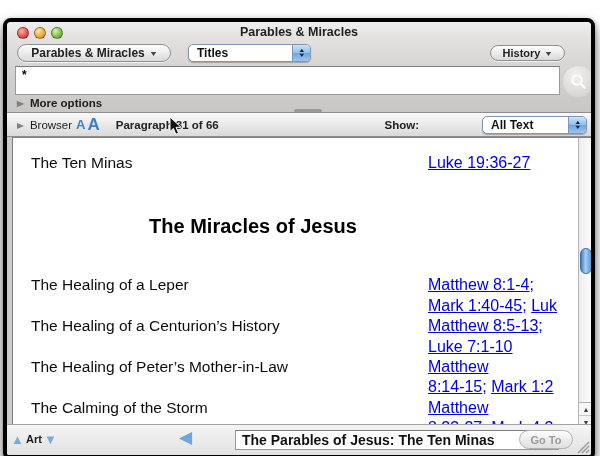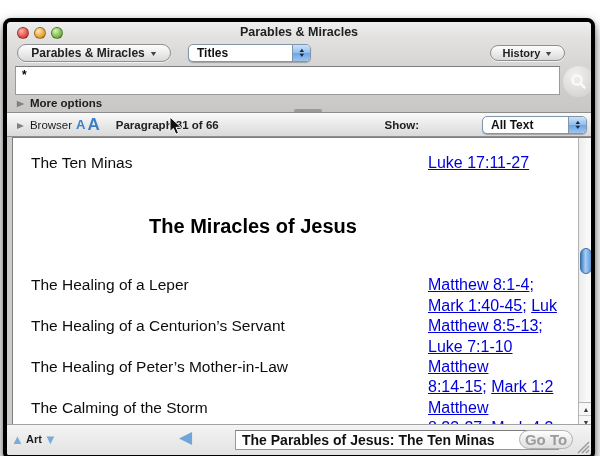--- a/index.html
+++ b/index.html
@@ -82,21 +82,21 @@
     background:linear-gradient(#f4f4f4,#e2e2e2);}
   .tri{position:absolute;color:#7cabda;font-size:13px;line-height:13px;cursor:default;}
   .art-up{left:4px;top:8px;}
   .art-label{position:absolute;left:19px;top:8px;font-size:11px;font-weight:bold;color:#1c1c1c;}
   .art-down{left:37px;top:8px;}
   .back-tri{left:172px;top:6px;font-size:17px;color:#6fa5d8;}
   .loc-field{position:absolute;left:228px;top:5px;width:324px;height:20px;background:#fff;
     border:1px solid #989898;border-top-color:#7c7c7c;font-size:14px;font-weight:bold;color:#111;
     padding:0 0 0 6px;font-family:"Liberation Sans",sans-serif;}
   .goto-btn{position:absolute;left:512px;top:5px;width:54px;height:19px;border:1px solid #b2b2b2;border-radius:10px;
-    background:linear-gradient(#fefefe,#ececec 50%,#dfdfdf);font-size:15px;font-weight:bold;color:#9b9b9b;
+    background:linear-gradient(#fefefe,#ececec 50%,#dfdfdf);font-size:11px;font-weight:bold;color:#9b9b9b;
     display:flex;align-items:center;justify-content:center;}
   .grip{position:absolute;right:1px;bottom:1px;width:15px;height:15px;}
   
   .cursor{position:absolute;left:169px;top:116px;z-index:50;}
 </style>
 </head>
 <body>
 
 <div class="window">
 
@@ -157,29 +157,29 @@
           <span>▼</span>
       </span>
     </div>
   </div>
 
   <div class="scrollpane">
     <div class="content">
       <div class="c-inner">
           <div class="c-row single">
             <div class="row-title">The Ten Minas</div>
-            <div class="row-refs"><span class="ref-link">Luke 17:11-27</span></div>
+            <div class="row-refs"><span class="ref-link">Luke 19:36-27</span></div>
           </div>
           <div class="c-heading">The Miracles of Jesus</div>
           <div class="c-row">
             <div class="row-title">The Healing of a Leper</div>
             <div class="row-refs"><span class="ref-link">Matthew 8:1-4</span><span class="ref-sep">;</span><br><span class="ref-link">Mark 1:40-45</span><span class="ref-sep">; </span><span class="ref-link">Luk</span></div>
           </div>
           <div class="c-row">
-            <div class="row-title">The Healing of a Centurion’s Servant</div>
+            <div class="row-title">The Healing of a Centurion’s History</div>
             <div class="row-refs"><span class="ref-link">Matthew 8:5-13</span><span class="ref-sep">;</span><br><span class="ref-link">Luke 7:1-10</span></div>
           </div>
           <div class="c-row">
             <div class="row-title">The Healing of Peter’s Mother-in-Law</div>
             <div class="row-refs"><span class="ref-link">Matthew</span><br><span class="ref-link">8:14-15</span><span class="ref-sep">; </span><span class="ref-link">Mark 1:2</span></div>
           </div>
           <div class="c-row">
             <div class="row-title">The Calming of the Storm</div>
             <div class="row-refs"><span class="ref-link">Matthew</span><br><span class="ref-link">8:23-27</span><span class="ref-sep">; </span><span class="ref-link">Mark 4:3</span></div>
           </div>

